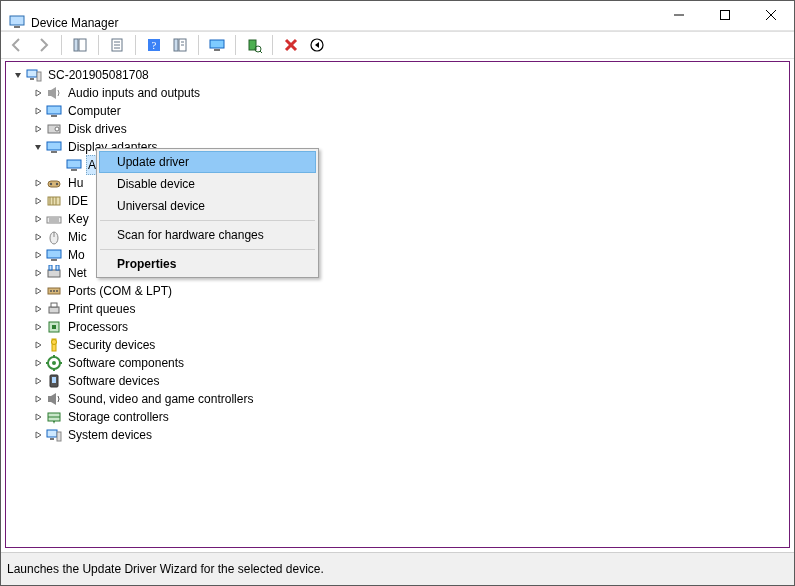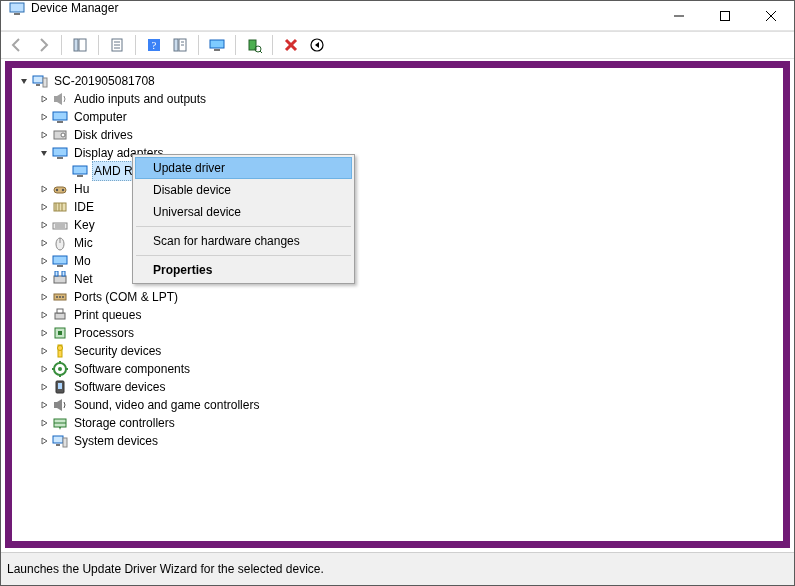--- a/index.html
+++ b/index.html
@@ -13,21 +13,21 @@
   .window {
     width: 795px; height: 586px;
     border: 1px solid #5a5a5a;
     display: flex; flex-direction: column;
     position: relative;
     background: #fff;
   }
   
   .titlebar {
     height: 30px;
-    display: flex; align-items: flex-start;
+    display: flex; align-items: flex-end;
     padding: 0 0 0 8px;
     border-bottom: 1px solid #e5e5e5;
   }
   .titlebar .app-icon { width: 16px; height: 16px; margin-right: 6px; flex: none; }
   .titlebar .title { flex: 1; font-size: 12px; }
   .winbtn {
     width: 46px; height: 30px;
     display: flex; align-items: center; justify-content: center;
     cursor: default;
   }
@@ -66,21 +66,21 @@
   .tb-btn svg, .tb-btn .toolbar-glyph { width: 16px; height: 16px; }
   .disabled svg { opacity: 0.35; }
   
   .body {
     flex: 1;
     display: flex;
   }
   .tree-container {
     flex: 1;
     margin: 2px 4px 4px 4px;
-    border: 7px solid #701a75;
+    border: 1px solid #701a75;
     overflow: hidden;
     position: relative;
     padding: 4px 0 0 4px;
     background: #fff;
   }
   .tree { font-size: 12px; line-height: 18px; }
   .node {
     display: flex; align-items: center;
     height: 18px;
     white-space: nowrap;
@@ -96,21 +96,21 @@
     width: 16px; height: 16px; flex: none;
     margin-right: 4px;
     display: flex; align-items: center; justify-content: center;
   }
   .lbl { padding: 0 2px; }
   .lbl.selected { background: #cde8ff; border: 1px dotted #7aa7c7; padding: 0 1px; }
   .indent { width: 20px; flex: none; }
   
   .context-menu {
     position: absolute;
-    left: 120px;
+    left: 90px;
     top: 86px;
     width: 223px;
     background: #f0f0f0;
     border: 1px solid #a0a0a0;
     box-shadow: 2px 2px 3px rgba(0,0,0,0.25);
     padding: 2px;
     z-index: 10;
   }
   .cm-item {
     height: 22px;

